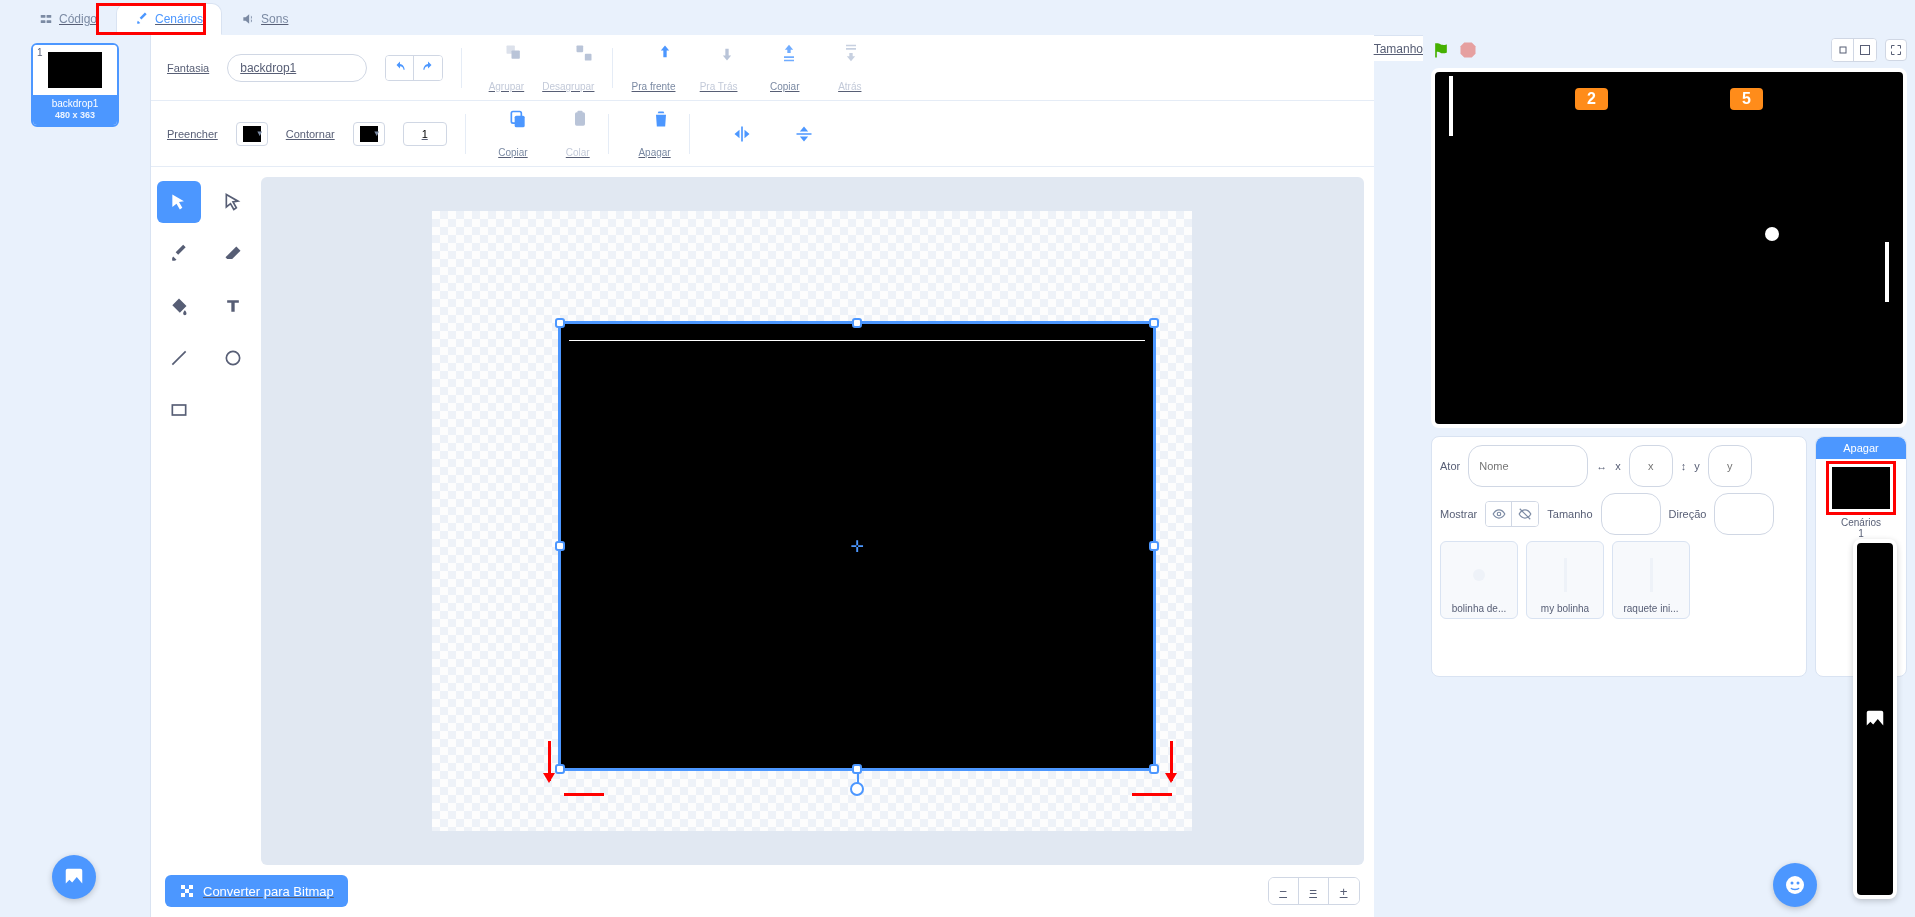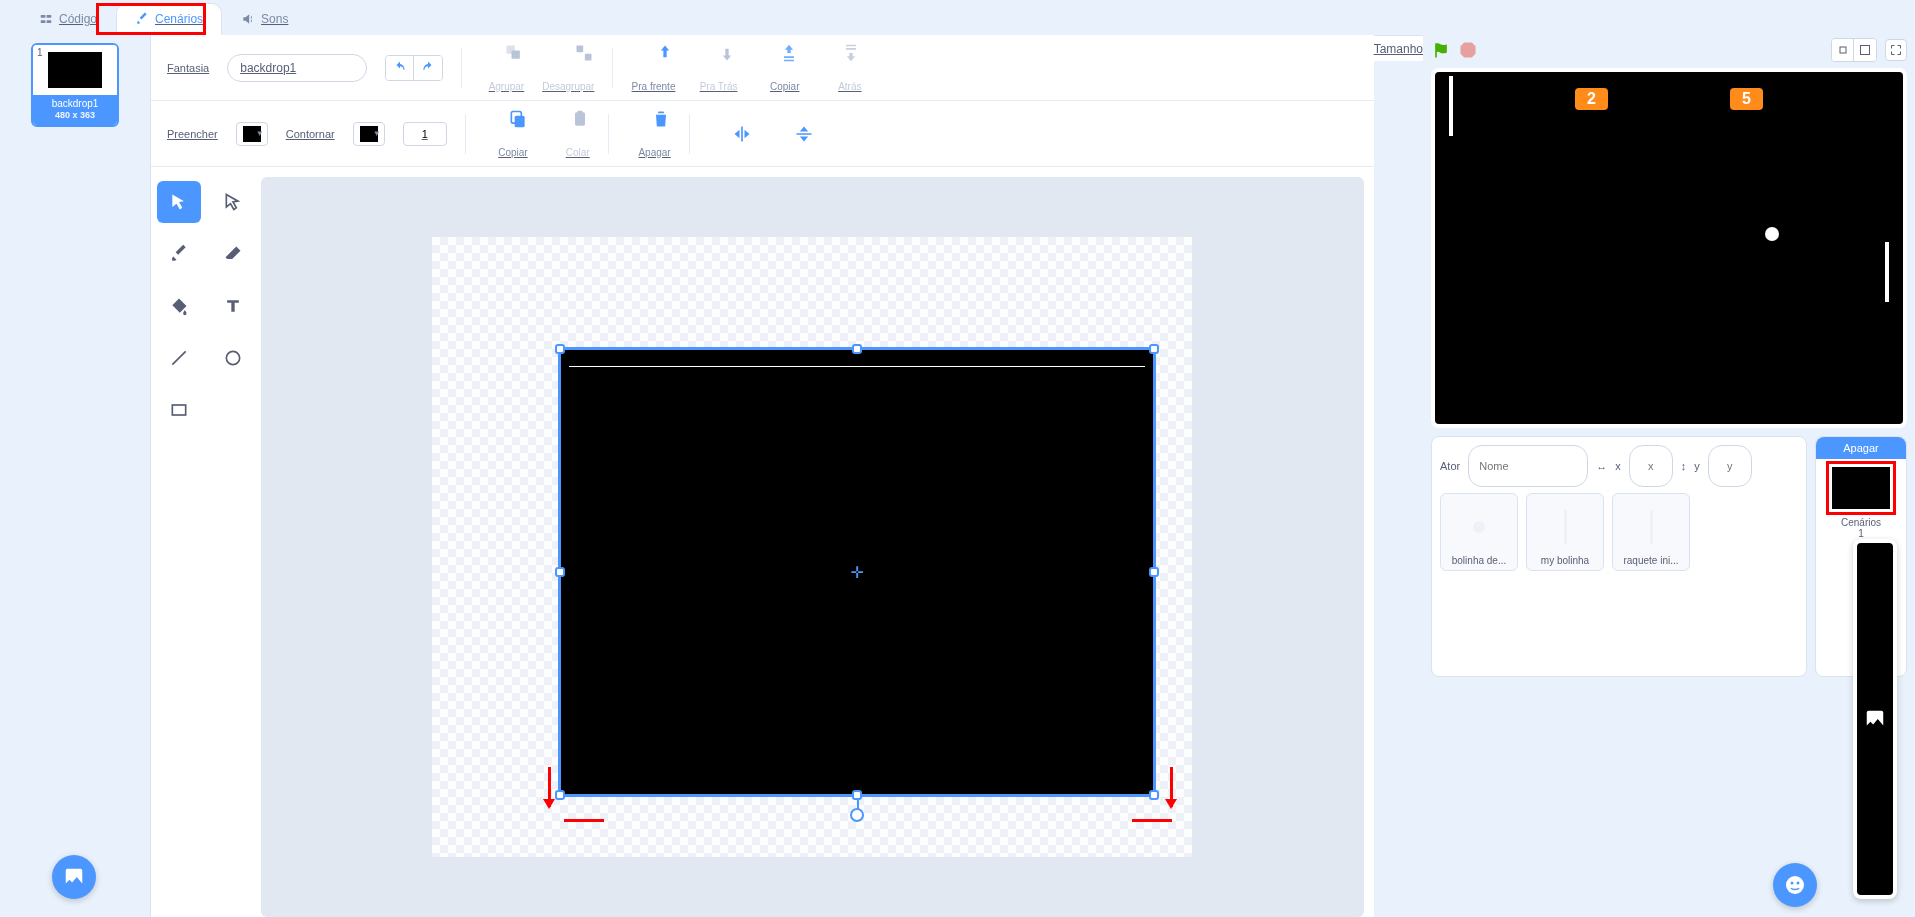--- a/index.html
+++ b/index.html
@@ -333,20 +333,37 @@
           </div>
 
           <div class="red-arrow" style="left:116px;top:530px;"></div>
           <div class="red-line" style="left:132px;top:582px;width:40px;"></div>
           <div class="red-arrow" style="left:738px;top:530px;"></div>
           <div class="red-line" style="left:700px;top:582px;width:40px;"></div>
         </div>
       </div>
     </div>
 
+    <div class="bottom-bar">
+      <button class="convert">
+        <svg width="16" height="16" viewBox="0 0 24 24" fill="#fff">
+                <rect x="3" y="3" width="6" height="6"></rect>
+                <rect x="15" y="3" width="6" height="6"></rect>
+                <rect x="9" y="9" width="6" height="6"></rect>
+                <rect x="3" y="15" width="6" height="6"></rect>
+                <rect x="15" y="15" width="6" height="6"></rect>
+              </svg>
+        <span>Converter para Bitmap</span>
+      </button>
+      <div class="zoom">
+        <button>−</button>
+        <button>=</button>
+        <button>+</button>
+      </div>
+    </div>
    </div>
    <div class="mochila">
      <span>Tamanho</span>
    </div>
   </div>
 
   <div class="right">
     <div class="stage-header">
       <span style="cursor:pointer;">
         <svg width="20" height="20" viewBox="0 0 24 24" fill="#45b000">
@@ -391,20 +408,41 @@
         <div class="sprite-info">
           <span>Ator</span>
           <input class="round-input name" placeholder="Nome" style="">
           <span>↔</span>
           <span>x</span>
           <input class="round-input" style="width: 44px;" placeholder="x">
           <span>↕</span>
           <span>y</span>
           <input class="round-input" style="width: 44px;" placeholder="y">
         </div>
+        <div class="sprite-info">
+          <span>Mostrar</span>
+          <div class="eye-pair">
+            <div class="eye-btn">
+                  <svg width="14" height="14" viewBox="0 0 24 24" fill="none" stroke="currentColor" stroke-width="2">
+                    <path d="M2 12s4-7 10-7 10 7 10 7-4 7-10 7-10-7-10-7z"></path>
+                    <circle cx="12" cy="12" r="3"></circle>
+                  </svg>
+                </div>
+            <div class="eye-btn">
+                  <svg width="14" height="14" viewBox="0 0 24 24" fill="none" stroke="currentColor" stroke-width="2">
+                    <path d="M2 12s4-7 10-7 10 7 10 7-4 7-10 7-10-7-10-7z"></path>
+                    <line x1="3" y1="3" x2="21" y2="21"></line>
+                  </svg>
+                </div>
+          </div>
+          <span>Tamanho</span>
+          <input class="round-input" style="">
+          <span>Direção</span>
+          <input class="round-input" style="">
+        </div>
         <div class="sprite-list">
           <div class="sprite-item">
             <div class="sp-thumb">
                   <div style="width:12px;height:12px;border-radius:50%;background:#eef2f8;"></div>
                 </div>
             <span>bolinha de...</span>
           </div>
           <div class="sprite-item">
             <div class="sp-thumb">
                   <div style="width:3px;height:34px;background:#eef2f8;"></div>

